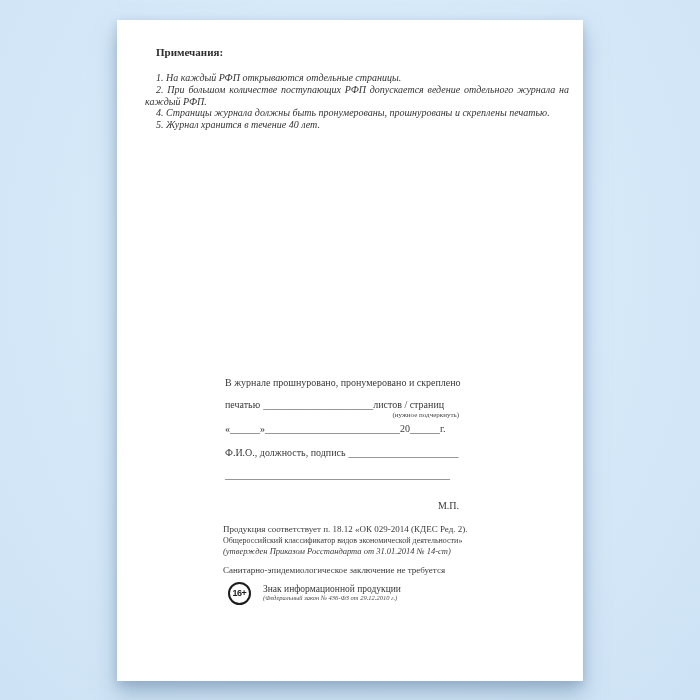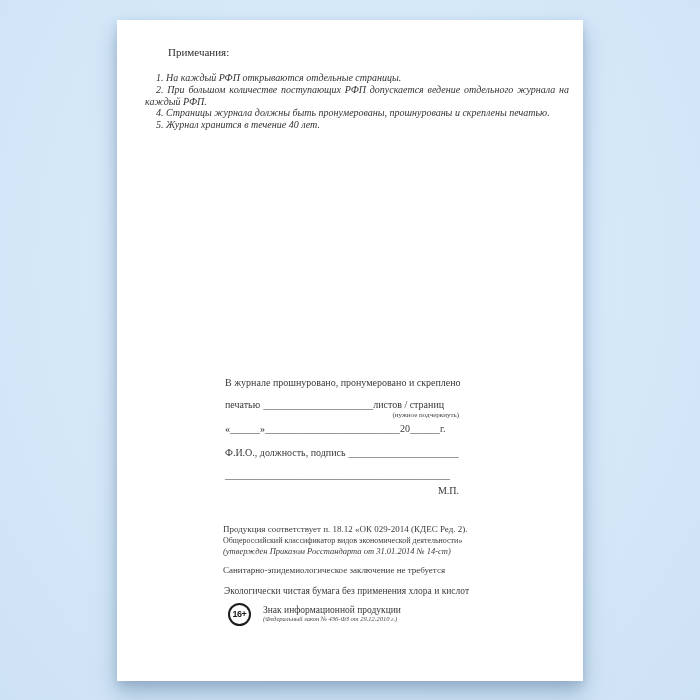--- a/index.html
+++ b/index.html
@@ -29,25 +29,25 @@
   }
 
   
   .notes {
     position: absolute;
     left: 28px;
     top: 26px;
     width: 424px;
   }
   .notes-heading {
-    font-weight: normal;
+    font-weight: bold;
     font-size: 11px;
     line-height: 13px;
     color: #2d2d2d;
-    margin: 0 0 13px 23px;
+    margin: 0 0 13px 11px;
   }
   .note-item {
     font-style: italic;
     font-size: 10px;
     line-height: 11.8px;
     text-align: justify;
     text-indent: 11px;
     margin: 0;
     color: #323232;
   }
@@ -69,21 +69,21 @@
   .cert .row-note {
     font-size: 7px;
     line-height: 8px;
     text-align: right;
     color: #444444;
   }
   .cert .row-date { margin-top: 4px; }
   .cert .row-fio { margin-top: 12px; }
   .cert .row-line { margin-top: 10px; }
   .cert .row-seal {
-    margin-top: 4px;
+    margin-top: 19px;
     text-align: right;
   }
   .cert .gap-r { margin-right: 3px; }
 
   
   .footer {
     position: absolute;
     left: 106px;
     top: 503px;
     width: 250px;
@@ -163,21 +163,20 @@
     </div>
 
     <div class="footer">
       <p class="f-compliance1">Продукция соответствует п. 18.12 «ОК 029-2014 (КДЕС Ред. 2).</p>
       <p class="f-compliance2">Общероссийский классификатор видов экономической деятельности»</p>
       <p class="f-compliance3">(утвержден Приказом Росстандарта от 31.01.2014 № 14-ст)</p>
 
       <p class="f-sanitary">Санитарно-эпидемиологическое заключение не требуется</p>
 
 
-      <p class="f-eco">Экологически чистая бумага без применения хлора и кислот</p>
 
       <div class="age-row">
         <div class="age-badge">16+</div>
         <div class="age-texts">
           <div class="age-title">Знак информационной продукции</div>
           <div class="age-law">(Федеральный закон № 436-ФЗ от 29.12.2010 г.)</div>
         </div>
       </div>
     </div>
 

